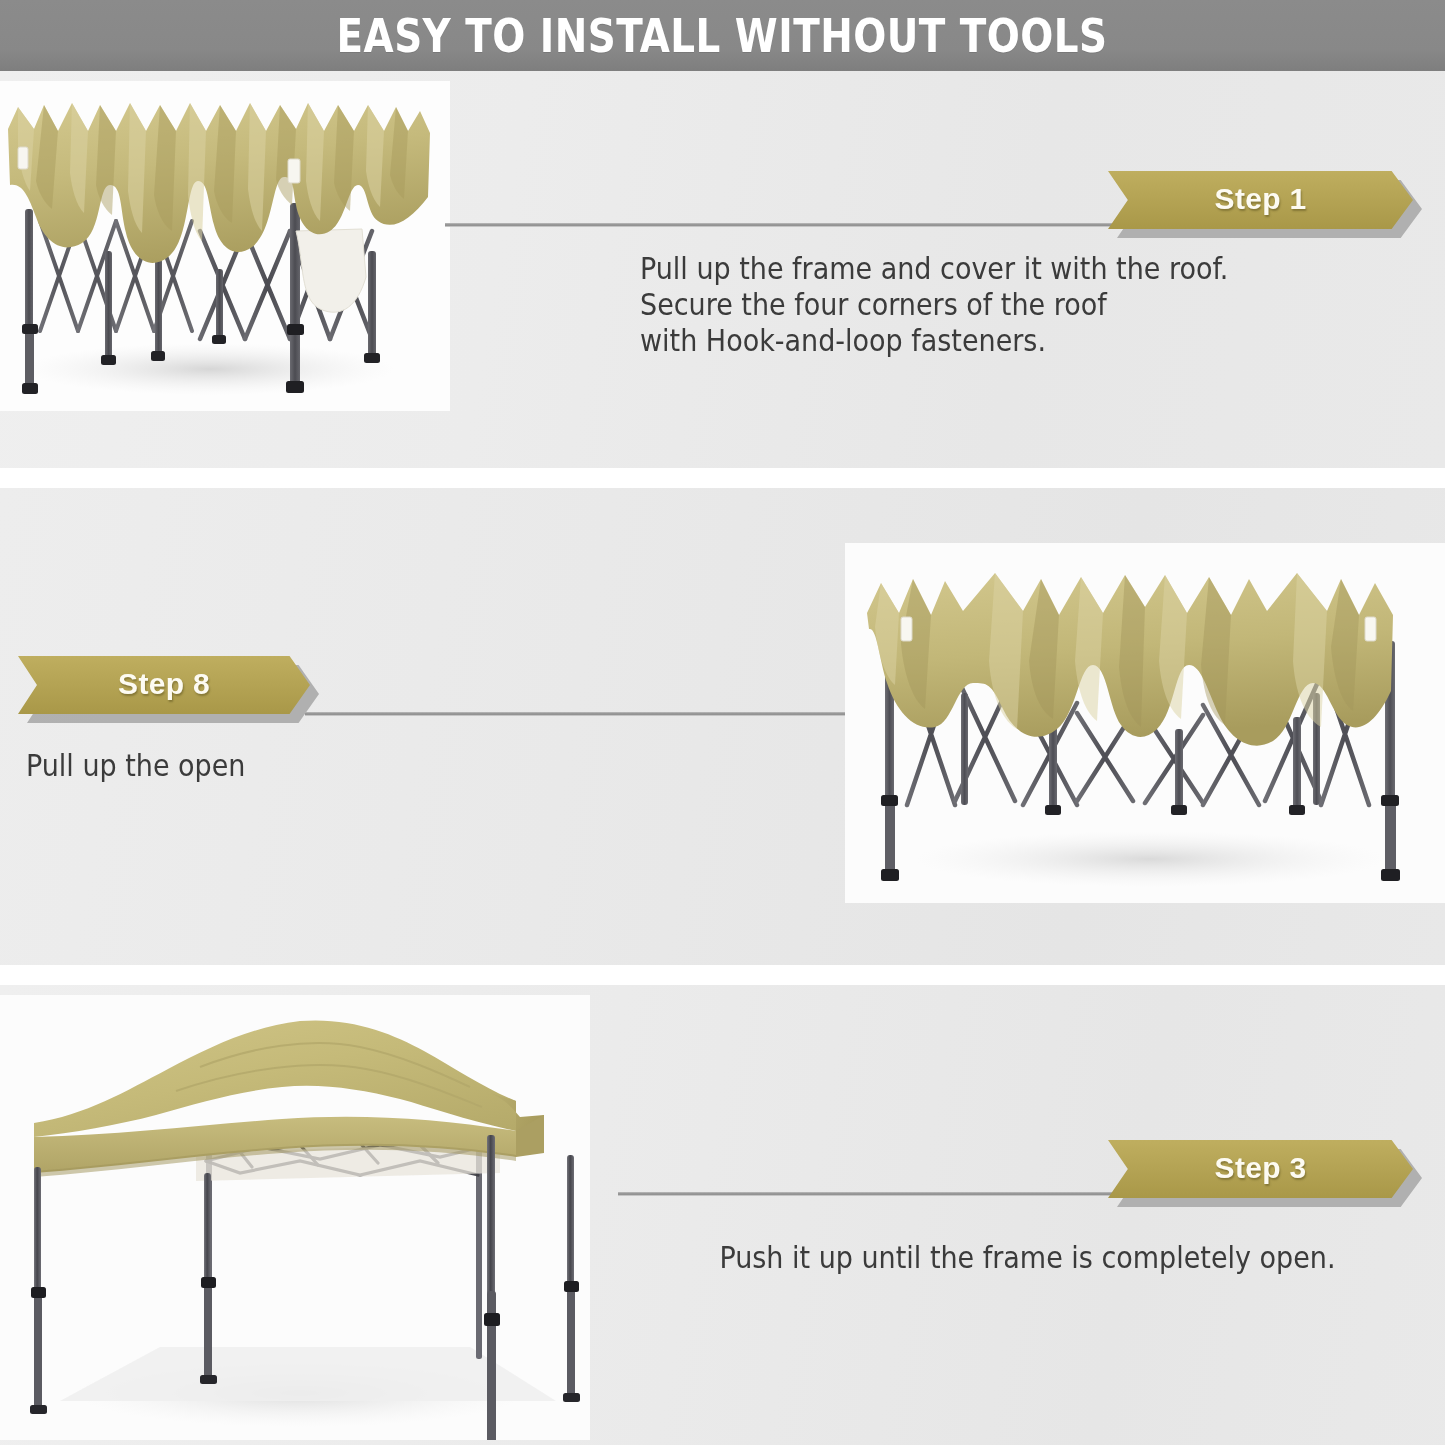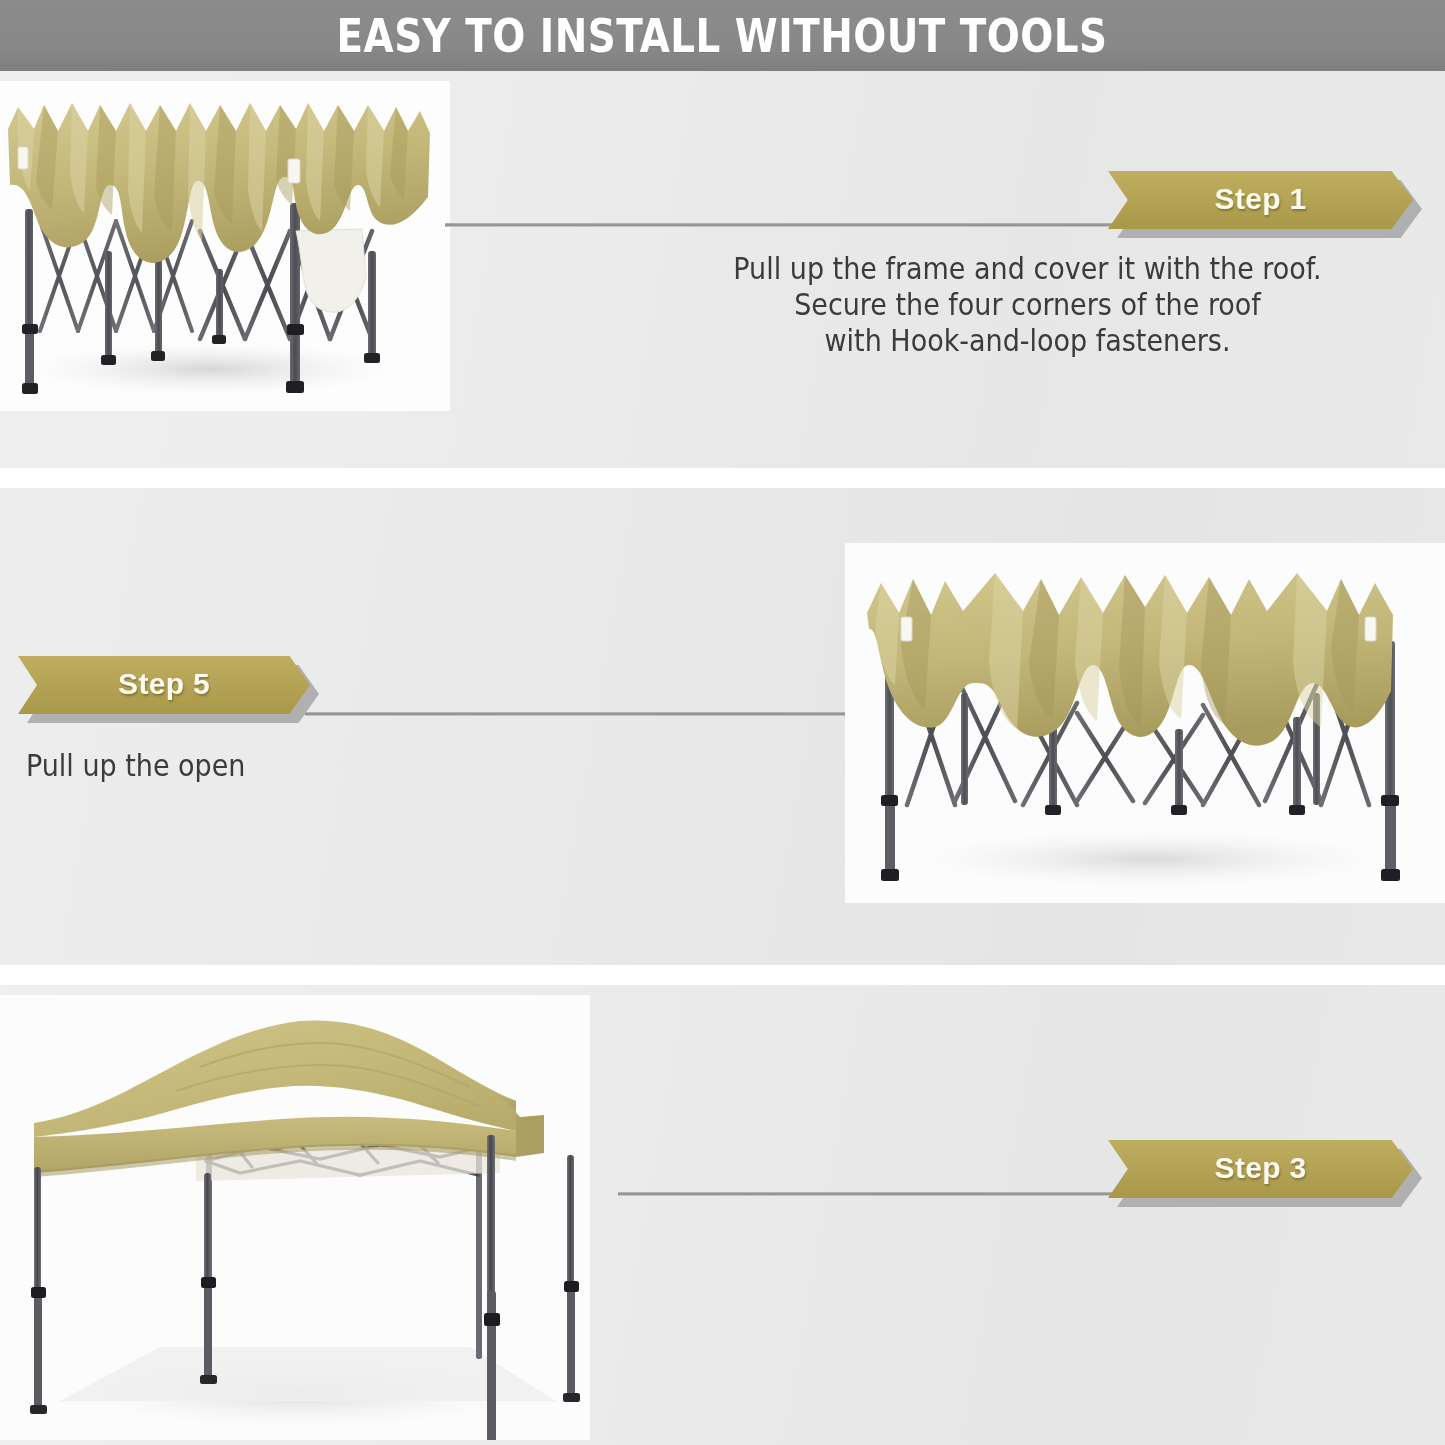--- a/index.html
+++ b/index.html
@@ -68,21 +68,21 @@
 
   
   .body-text{
     position:absolute;
     color:#3b3b3b;
     font-family:"Liberation Sans Narrow","DejaVu Sans Condensed","Liberation Sans",sans-serif;
     font-size:30px;
     line-height:36px;
     white-space:pre-line;
   }
-  .t-right{text-align:center;}
+  .t-right{text-align:left;}
   .t-left{text-align:left;}
   .t-center{text-align:center;}
 
   .art{position:absolute;}
 </style>
 </head>
 <body>
 
 <div class="page">
 
@@ -208,21 +208,21 @@
 with Hook-and-loop fasteners.</div>
   </div>
 
   <div class="gap gap-1"></div>
 
   <div class="band band-2">
 
     <div class="ribbon" style="left:18px;top:168px;width:292px;">
       <div class="shadow"></div>
       <div class="face">
-        <span>Step 5</span>
+        <span>Step 8</span>
       </div>
     </div>
 
     <div class="conn" style="left:305px;top:224px;width:575px;"></div>
 
     <div class="body-text t-left" style="left:26px;top:260px;width:560px;">Pull up the open</div>
 
     <svg class="art" style="left:845px;top:55px;" width="600" height="360" viewBox="0 0 600 360">
       <defs>
         <linearGradient id="fab2" x1="0" y1="0" x2="0.2" y2="1">
@@ -422,15 +422,16 @@
 
     <div class="conn" style="left:618px;top:207px;width:500px;"></div>
 
     <div class="ribbon" style="left:1108px;top:155px;width:305px;">
       <div class="shadow"></div>
       <div class="face">
         <span>Step 3</span>
       </div>
     </div>
 
+    <div class="body-text t-center" style="left:640px;top:255px;width:775px;">Push it up until the frame is completely open.</div>
   </div>
 
 </div>
 
 </body></html>

